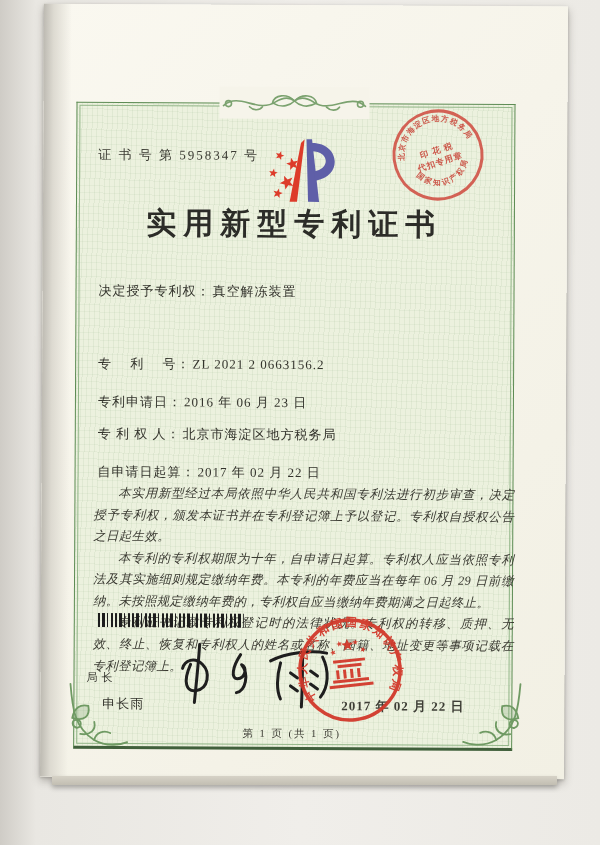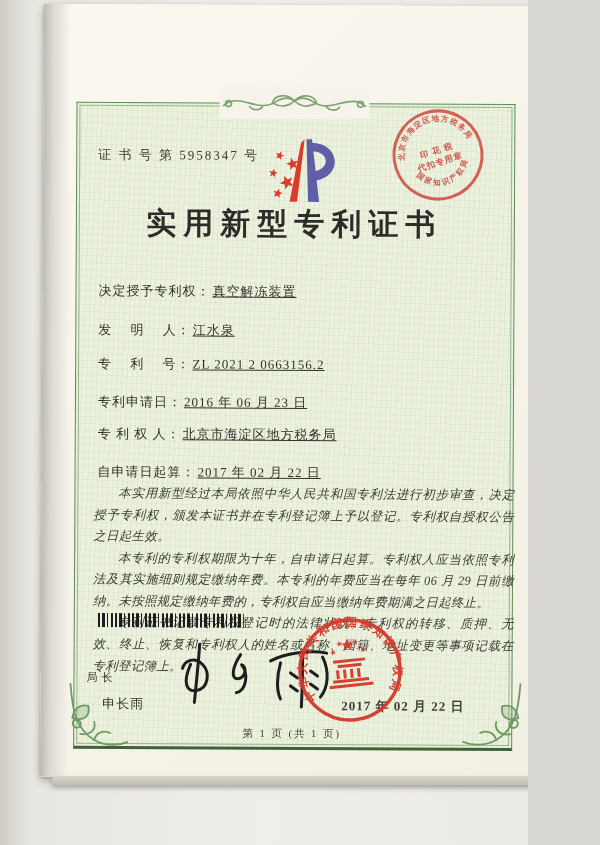--- a/index.html
+++ b/index.html
@@ -1,16 +1,16 @@
 <!DOCTYPE html>
 <html><head>
 <meta charset="utf-8">
 <style>
   html,body{margin:0;padding:0;background:#d9d7d2;}
-  .photo{position:relative;width:528px;height:845px;overflow:hidden;
+  .photo{position:relative;width:600px;height:845px;overflow:hidden;
     background:linear-gradient(90deg,#cfccc6 0,#e9e7e2 6%,#f0eeea 50%,#eceae5 100%);
     font-family:"Liberation Serif","DejaVu Serif",serif;}
   .page{position:absolute;left:42px;top:5px;width:524px;height:773px;
     background:linear-gradient(135deg,#faf8f0 0%,#f6f4ea 45%,#f2f0e4 100%);
     box-shadow:0 4px 9px rgba(60,55,45,.35),0 1px 3px rgba(0,0,0,.2);
     transform:rotate(.3deg);transform-origin:50% 50%;}
   .page-left-edge{position:absolute;left:0;top:0;width:28px;height:100%;
     background:linear-gradient(90deg,#b3b0a8 0,#d8d5cc 35%,rgba(255,255,255,0) 100%);opacity:.85;}
   .under-sheet{position:absolute;left:52px;top:776px;width:505px;height:9px;
     background:linear-gradient(180deg,#d6d2c7,#c2beb2);box-shadow:0 3px 5px rgba(0,0,0,.25);}
@@ -26,21 +26,21 @@
     display:flex;align-items:center;justify-content:center;z-index:3;}
   .flourish{position:absolute;width:72px;height:72px;z-index:3;}
   .flourish.bl{left:20px;top:674px;}
   .flourish.br{left:418px;top:672px;transform:scaleX(-1);}
   
   .cert-no{position:absolute;left:55px;top:142px;font-size:13px;color:#3b3b33;letter-spacing:2px;z-index:4;}
   .logo{position:absolute;left:208px;top:126px;width:92px;height:80px;z-index:4;}
   .title{position:absolute;left:33px;top:199px;width:437px;text-align:center;
     font-size:30px;font-weight:700;letter-spacing:7px;color:#2c2c28;z-index:4;}
   .field{position:absolute;left:56px;font-size:13px;color:#33332c;letter-spacing:1px;white-space:nowrap;z-index:4;}
-  .field .val{margin-left:2px;text-decoration:underline;}
+  .field .val{margin-left:2px;}
   .body-text{position:absolute;left:52px;top:479px;width:421px;z-index:4;color:#3a3a32;}
   .body-text p{margin:0;font-size:12.4px;line-height:1.74;text-indent:2em;text-align:justify;
     font-style:italic;letter-spacing:.4px;}
   .barcode{position:absolute;left:57px;top:609px;width:146px;height:14px;z-index:4;
     background:repeating-linear-gradient(90deg,
       #1d1d1d 0 2px,rgba(0,0,0,0) 2px 4px,
       #1d1d1d 4px 7px,rgba(0,0,0,0) 7px 9px,
       #1d1d1d 9px 10px,rgba(0,0,0,0) 10px 13px,
       #1d1d1d 13px 15px,rgba(0,0,0,0) 15px 17px);}
   .signer-title{position:absolute;left:46px;top:666px;font-size:11px;letter-spacing:4px;color:#33332c;z-index:4;}
@@ -116,23 +116,20 @@
           <use href="#star" transform="translate(39,55) scale(8) rotate(-24)"></use>
           <use href="#star" transform="translate(29,67) scale(5.5) rotate(14)"></use>
         </g>
       </svg>
     </div>
 
     <div class="title">实用新型专利证书</div>
 
     <div class="field" style="top:278px">
       <span>决定授予专利权：</span><span class="val">真空解冻装置</span>
-    </div>
-    <div class="field" style="top:317px">
-      <span>发　 明 　人：</span><span class="val">江水泉</span>
     </div>
     <div class="field" style="top:351px">
       <span>专　 利 　号：</span><span class="val">ZL 2021 2 0663156.2</span>
     </div>
     <div class="field" style="top:389px">
       <span>专利申请日：</span><span class="val">2016 年 06 月 23 日</span>
     </div>
     <div class="field" style="top:421px">
       <span>专 利 权 人：</span><span class="val">北京市海淀区地方税务局</span>
     </div>

